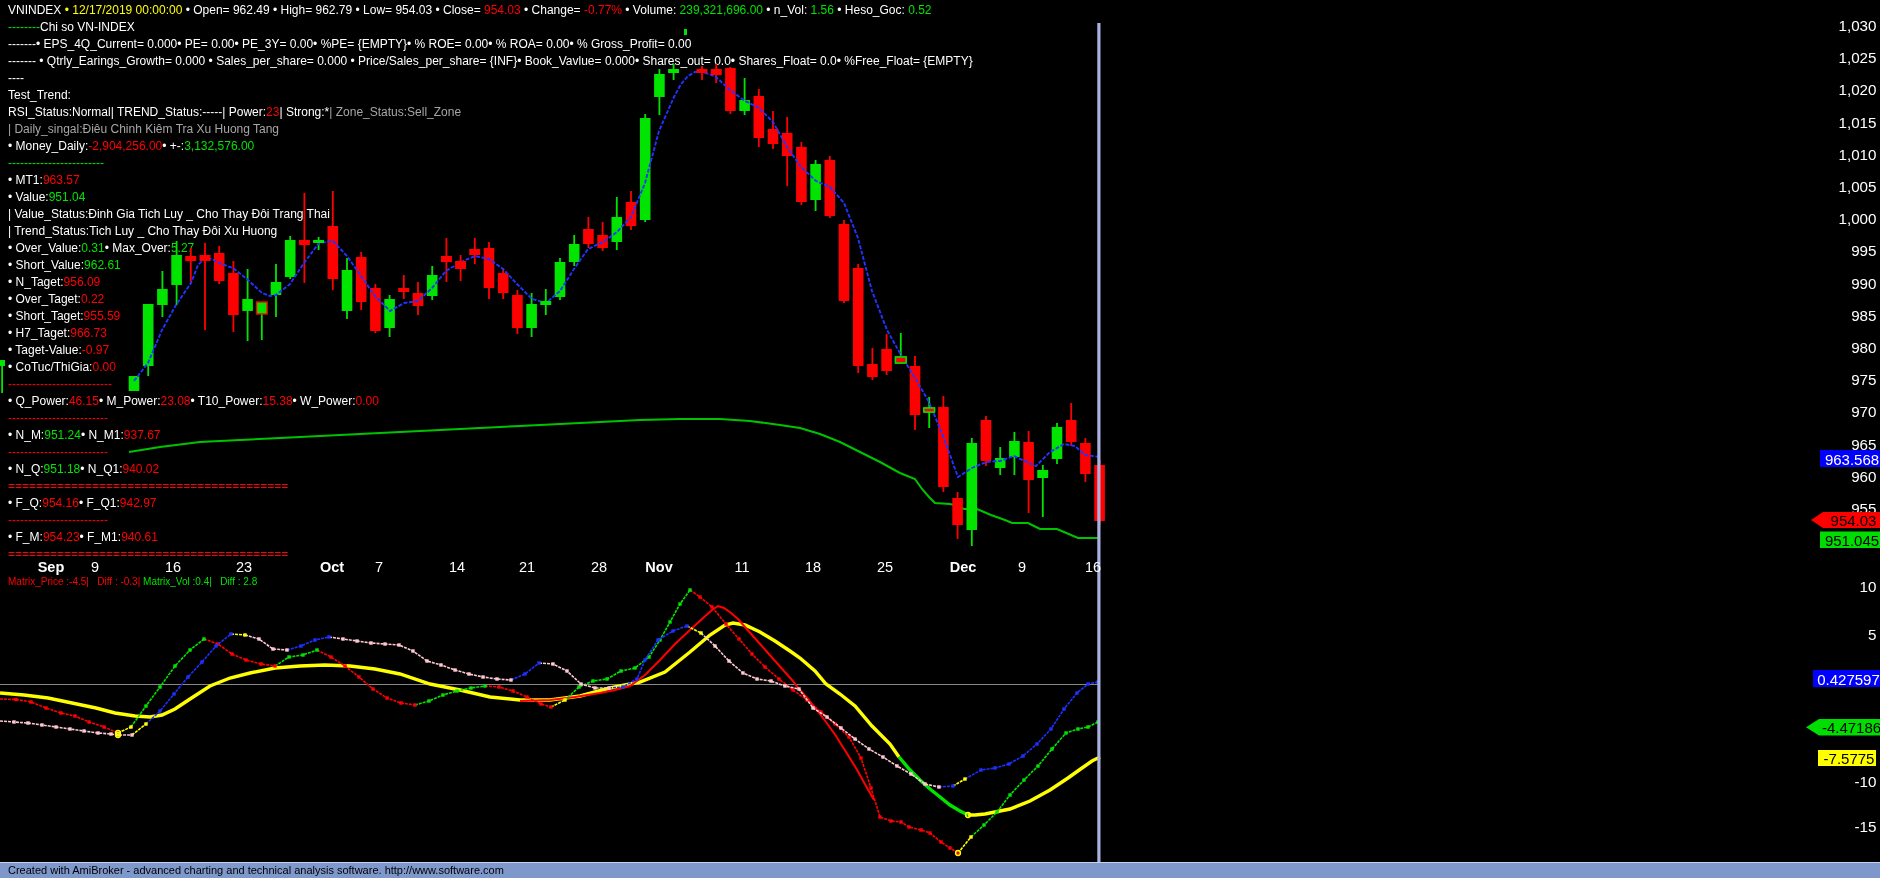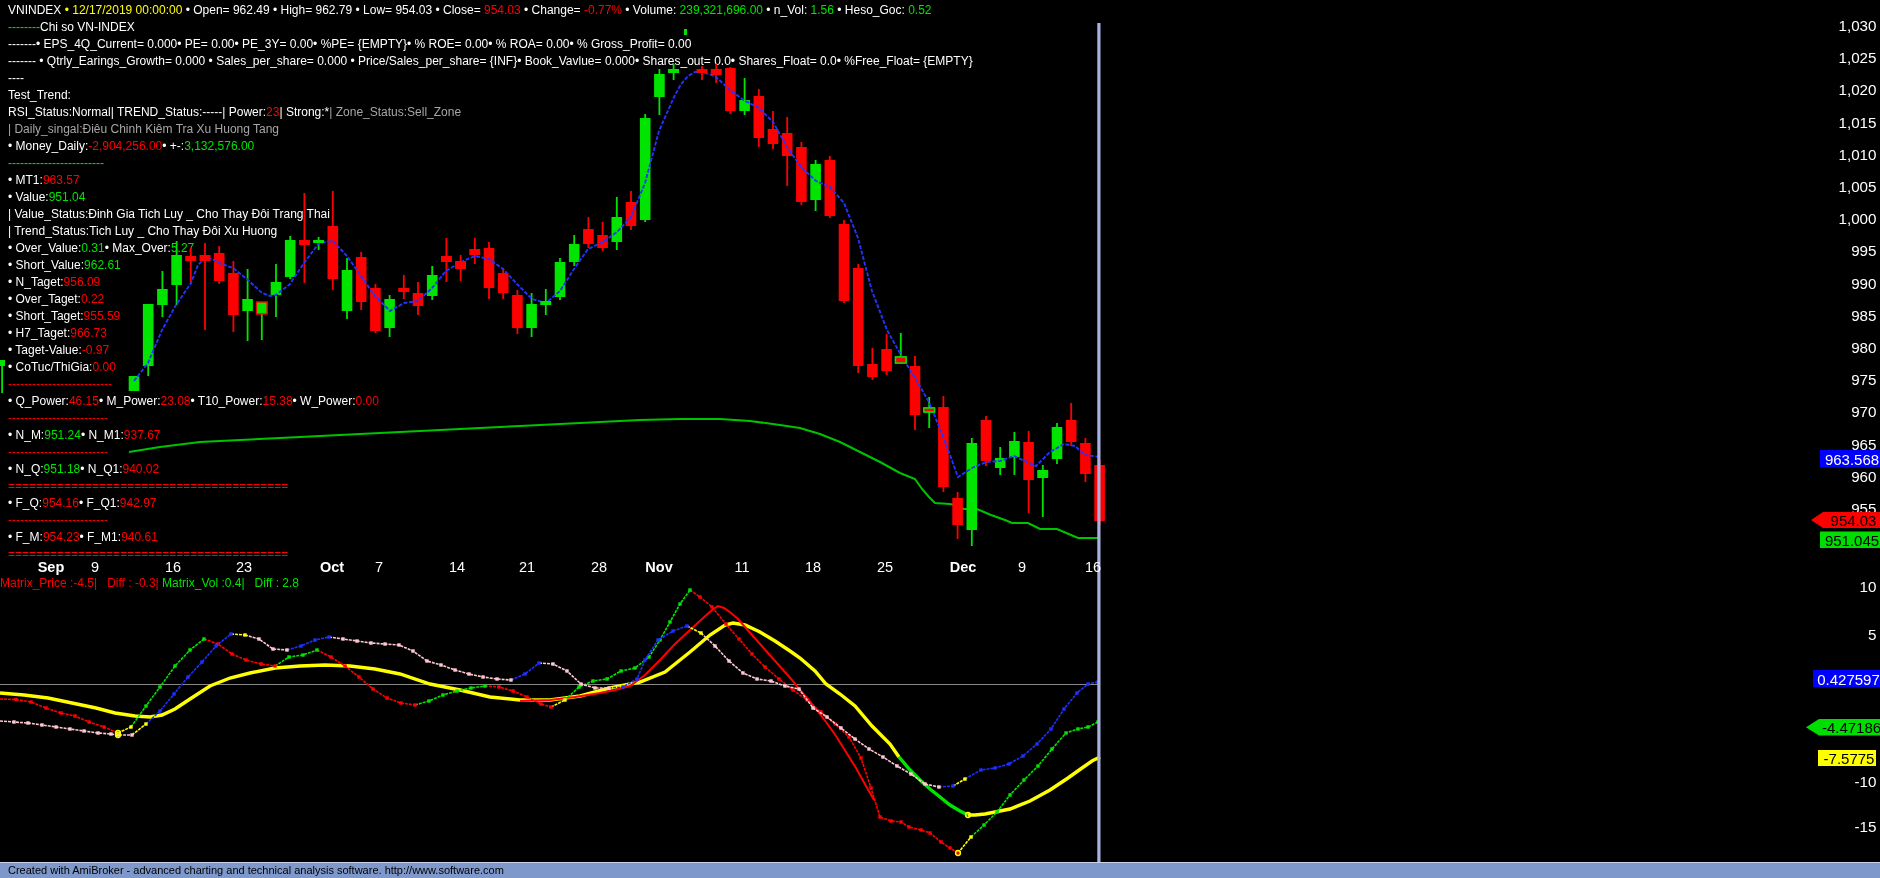--- a/index.html
+++ b/index.html
@@ -1,16 +1,16 @@
 <!DOCTYPE html>
 <html><head><meta charset="utf-8"><style>
 *{margin:0;padding:0;box-sizing:border-box}
 body{width:1880px;height:878px;background:#000;overflow:hidden;position:relative;font-family:"Liberation Sans",sans-serif}
 #info{position:absolute;z-index:1;left:8px;top:2px;font-size:12px;line-height:17px;white-space:pre;letter-spacing:0}
-#osct{position:absolute;z-index:1;left:0;top:576px;font-size:12px;white-space:pre}
+#osct{position:absolute;z-index:1;left:8px;top:576px;font-size:10px;white-space:pre}
 #sbar{position:absolute;z-index:3;left:0;top:862px;width:1880px;height:16px;background:#7E98CB;border-top:1px solid #C9D4EC;color:#000;font-size:11px;line-height:15px;padding-left:8px}
 </style></head>
 <body>
 <svg width="1880" height="878" viewBox="0 0 1880 878" style="position:absolute;left:0;top:0;z-index:2">
 <polyline points="129,452 160,447 200,442 240,440 280,438 320,436 360,434 400,432 440,430 480,428 520,426 560,424 600,422 640,420 680,419 720,419 750,421 780,425 800,428 820,434 840,442 860,452 880,462 900,473 915,479 922,489 929,497 935,503 950,504 958,506 964,509 977,509 991,515 1005,520 1012,523 1028,523 1034,526 1040,529 1057,529 1064,532 1071,535 1078,538 1099,538" fill="none" stroke="#00C300" stroke-width="2"></polyline>
 <rect x="133.1" y="376" width="1.8" height="15" fill="#00E400"></rect>
 <rect x="128.7" y="376" width="10.6" height="15" fill="#00E400"></rect>
 <rect x="147.3" y="304" width="1.8" height="72" fill="#00E400"></rect>
 <rect x="142.9" y="304" width="10.6" height="62" fill="#00E400"></rect>
 <rect x="161.5" y="271" width="1.8" height="46" fill="#00E400"></rect>

